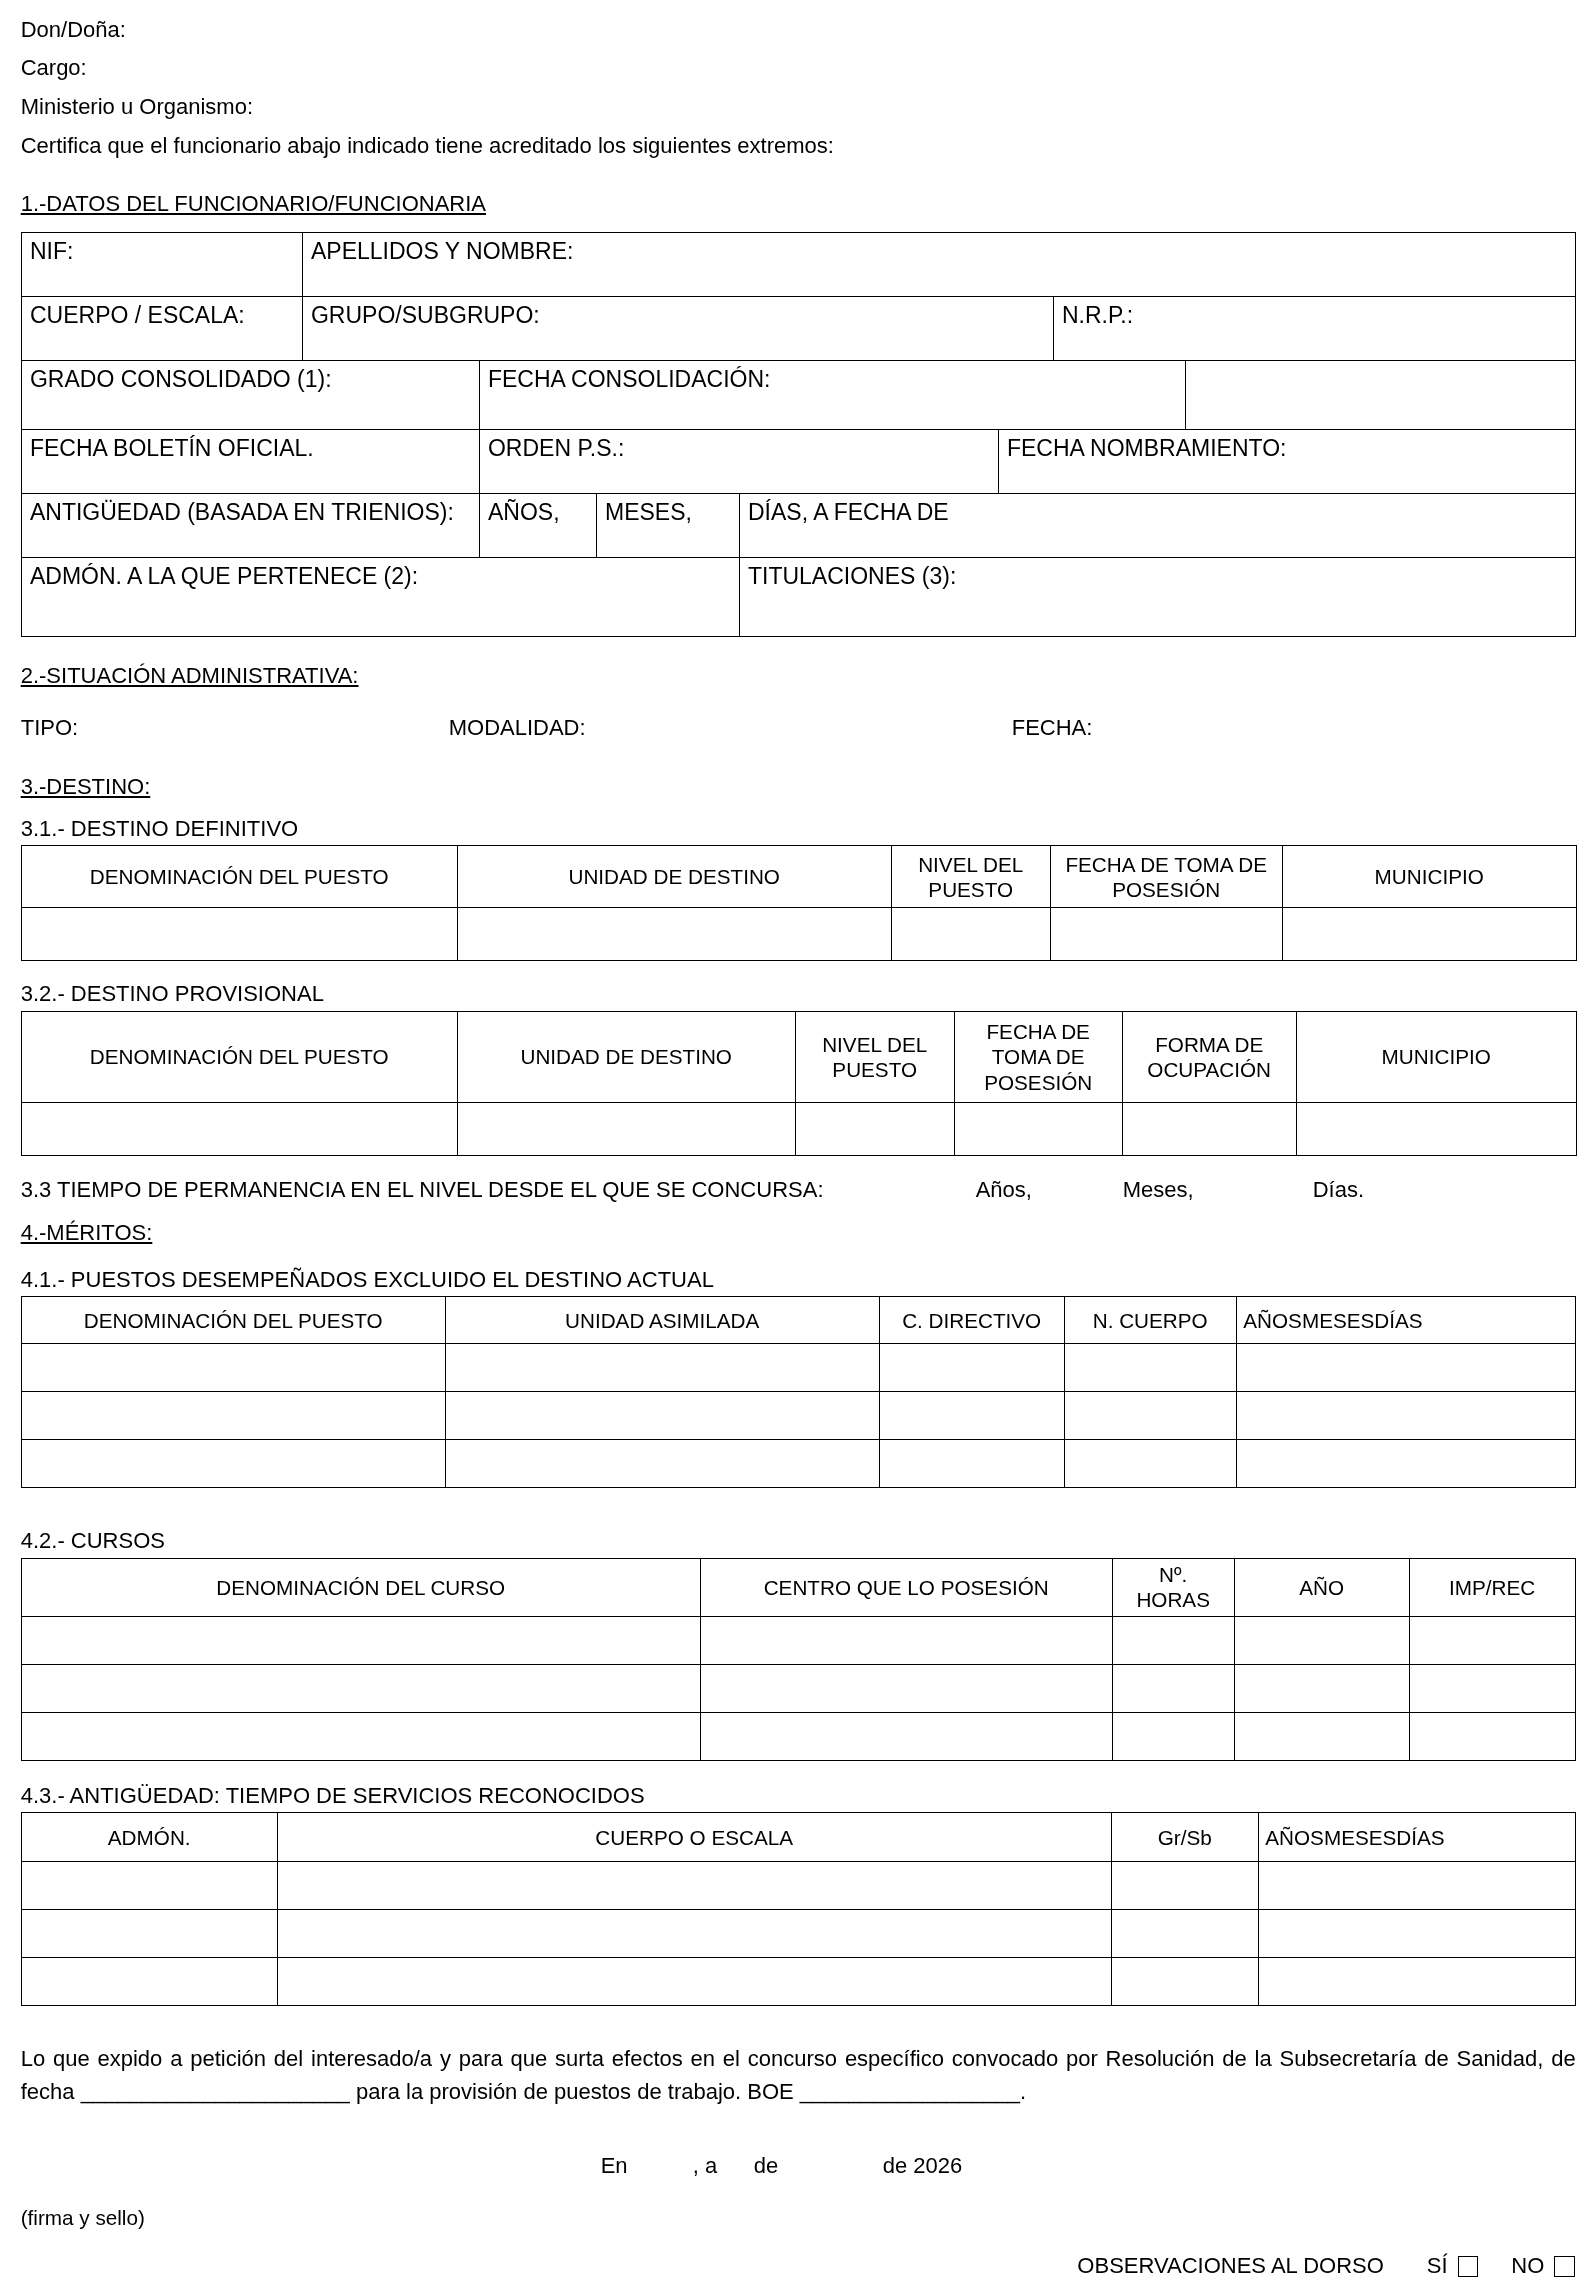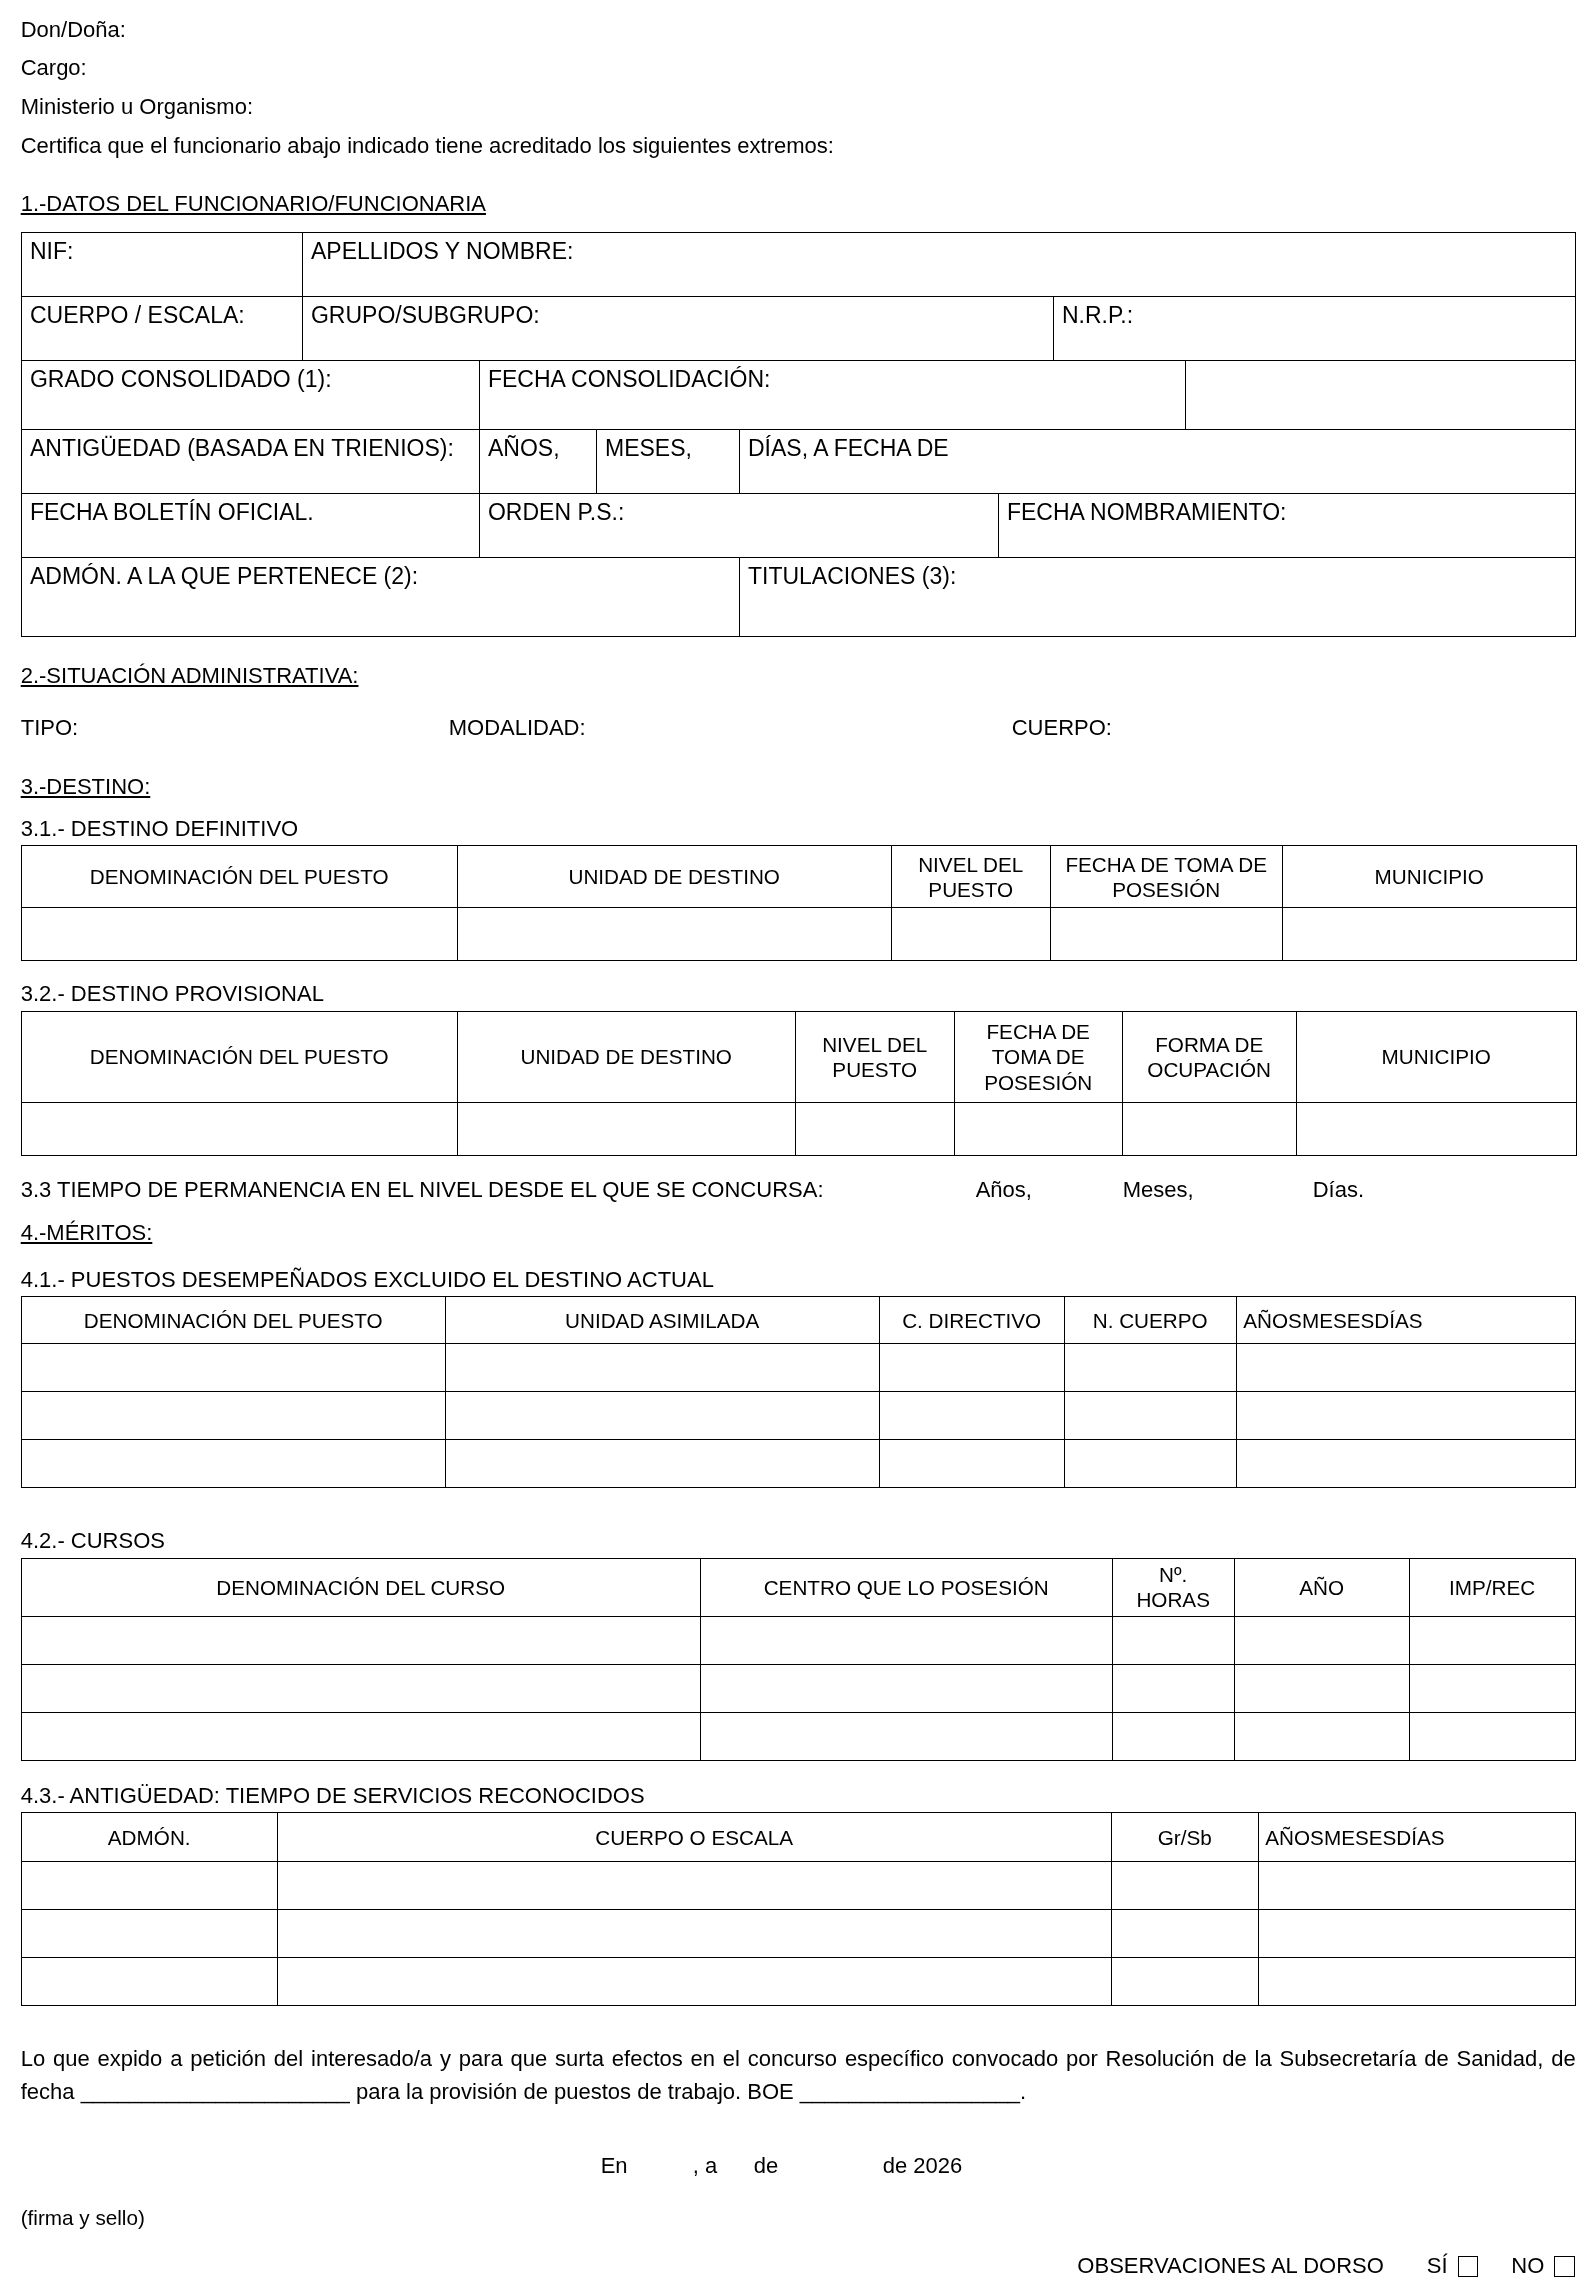--- a/index.html
+++ b/index.html
@@ -105,43 +105,43 @@
         <td>CUERPO / ESCALA:</td>
         <td colspan="5">GRUPO/SUBGRUPO:</td>
         <td colspan="2">N.R.P.:</td>
       </tr>
       <tr class="h84">
         <td colspan="2">GRADO CONSOLIDADO (1):</td>
         <td colspan="5">FECHA CONSOLIDACIÓN:</td>
         <td></td>
       </tr>
       <tr class="h78">
+        <td colspan="2">FECHA BOLETÍN OFICIAL.</td>
+        <td colspan="3">ORDEN P.S.:</td>
+        <td colspan="3">FECHA NOMBRAMIENTO:</td>
+      </tr>
+      <tr class="h78">
         <td colspan="2">ANTIGÜEDAD (BASADA EN TRIENIOS):</td>
         <td>AÑOS,</td>
         <td>MESES,</td>
         <td colspan="4">DÍAS, A FECHA DE</td>
       </tr>
-      <tr class="h78">
-        <td colspan="2">FECHA BOLETÍN OFICIAL.</td>
-        <td colspan="3">ORDEN P.S.:</td>
-        <td colspan="3">FECHA NOMBRAMIENTO:</td>
-      </tr>
       <tr class="h95">
         <td colspan="4">ADMÓN. A LA QUE PERTENECE (2):</td>
         <td colspan="4">TITULACIONES (3):</td>
       </tr>
     </tbody>
   </table>
 
   <div class="sec-title st2">2.-SITUACIÓN ADMINISTRATIVA:</div>
 
   <div class="rel-line s2-line">
     <span class="abs" style="left:0">TIPO:</span>
     <span class="abs" style="left:428px">MODALIDAD:</span>
-    <span class="abs" style="left:991px">CUERPO:</span>
+    <span class="abs" style="left:991px">FECHA:</span>
   </div>
 
   <div class="sec-title st3">3.-DESTINO:</div>
 
   <div class="sub-title s31t">3.1.- DESTINO DEFINITIVO</div>
   <table class="tbl t31">
     <colgroup>
       <col style="width:436px">
         <col style="width:434px">
         <col style="width:159px">

